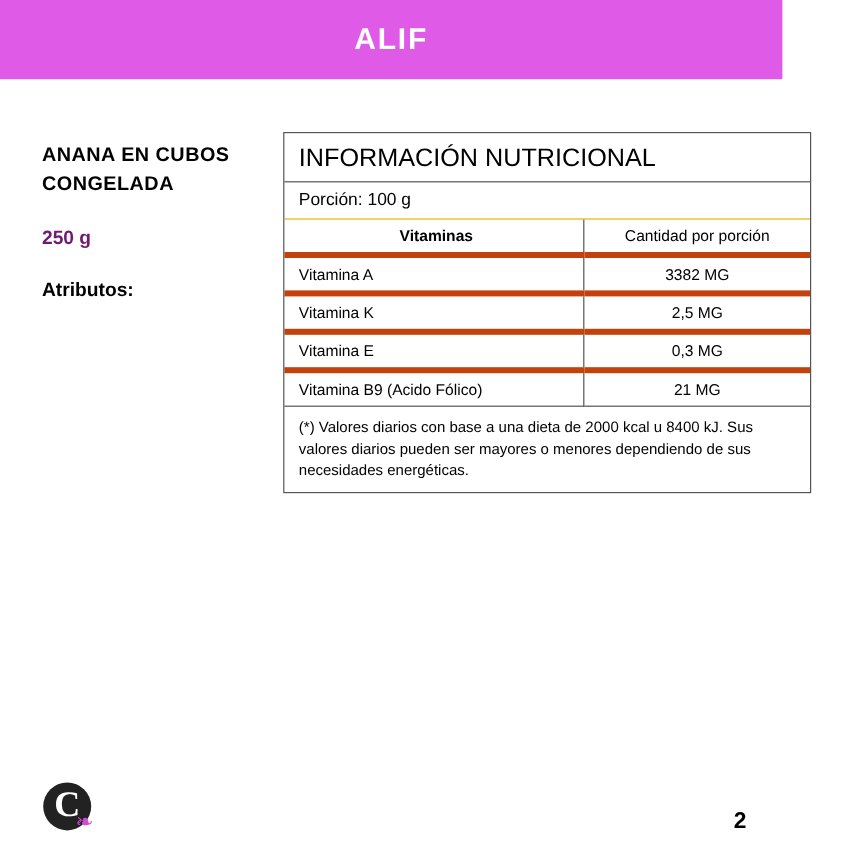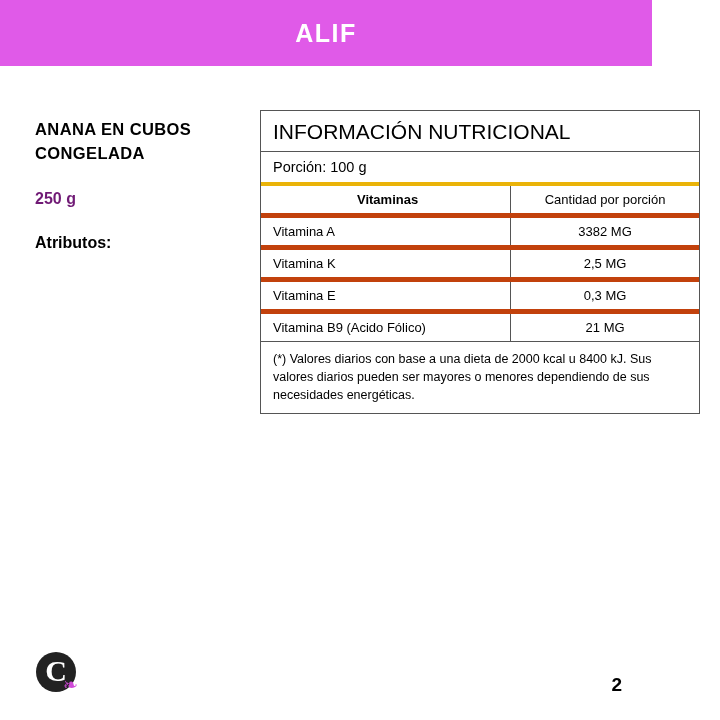--- a/index.html
+++ b/index.html
@@ -61,37 +61,37 @@
     font-size: 16px;
     font-weight: bold;
   }
   .attr-text {
     font-size: 16px;
     line-height: 1.45;
     margin-top: 1px;
   }
   .nutrition {
     position: absolute;
-    left: 260px;
+    left: 236px;
     top: 44px;
     width: 440px;
     border: 1px solid #555555;
     box-sizing: border-box;
     background: #ffffff;
   }
   .nut-title {
     font-size: 21px;
     padding: 9px 10px 8px 12px;
     border-bottom: 1px solid #555555;
     line-height: 1.1;
   }
   .nut-portion {
     font-size: 14.5px;
     padding: 7px 10px 7px 12px;
-    border-bottom: 4px solid #eab308;
+    border-bottom: 1px solid #eab308;
   }
   table.nut-table {
     width: 100%;
     border-collapse: collapse;
     font-size: 13px;
   }
   table.nut-table th,
   table.nut-table td {
     border-bottom: 5px solid #c2410c;
     padding: 6px 8px;

